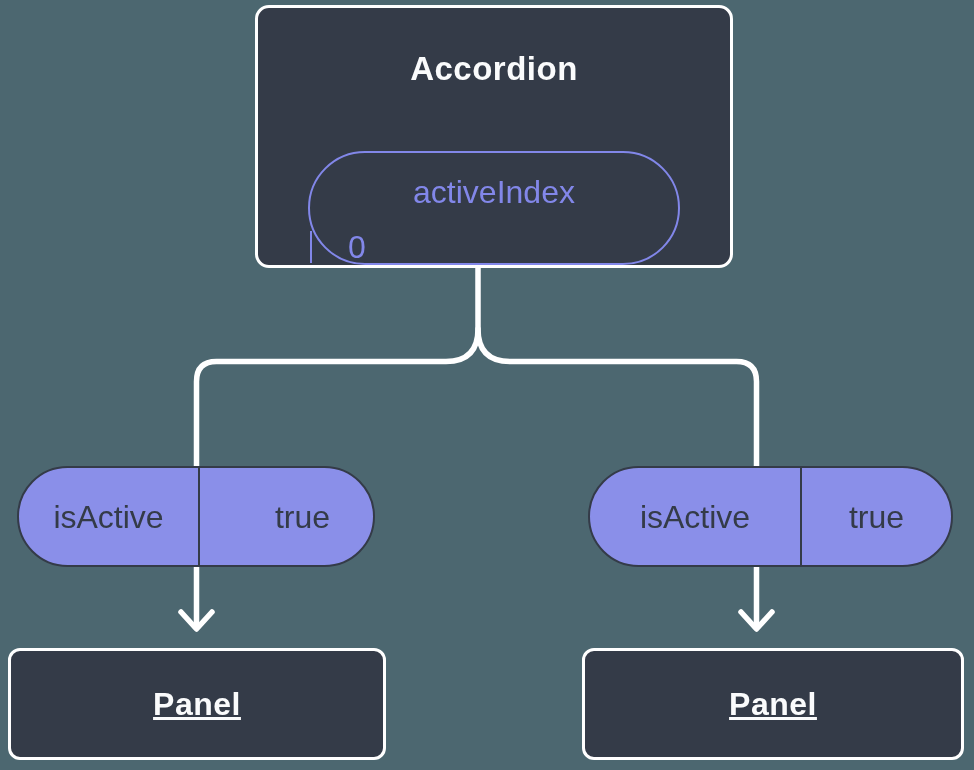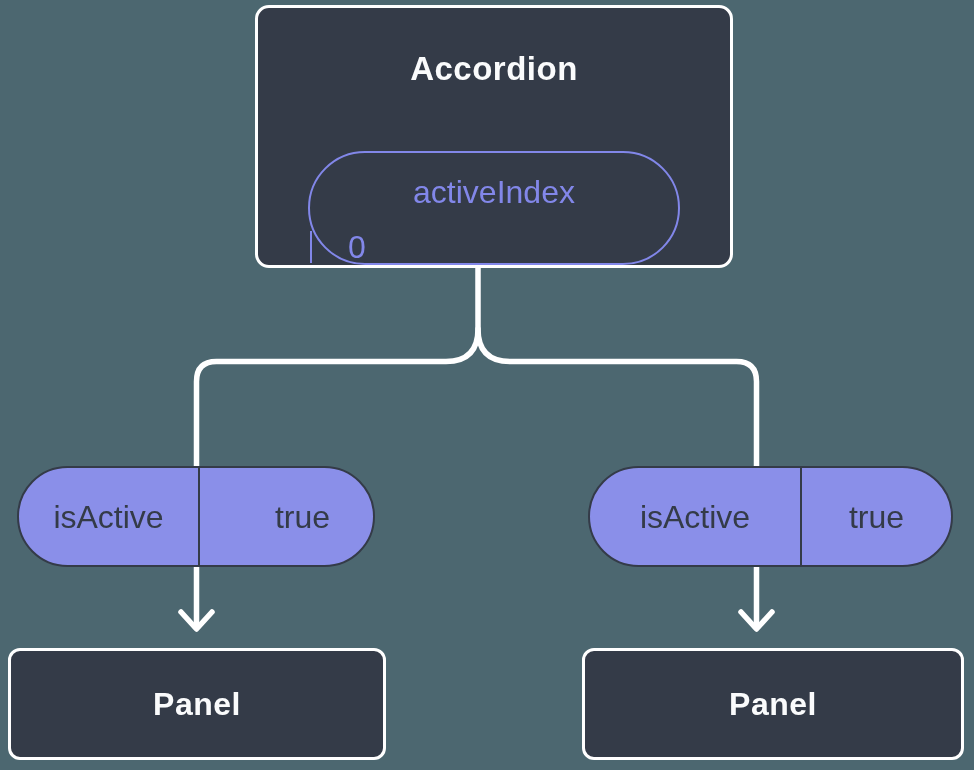--- a/index.html
+++ b/index.html
@@ -118,20 +118,21 @@
   }
   .pill-right .value { width: 149px; }
   .panel-node {
     border-radius: 12px;
     display: flex;
     align-items: center;
     justify-content: center;
     font-size: 32px;
     font-weight: 600;
     letter-spacing: 0.5px;
+    text-decoration: underline;
   }
   .panel-left {
     left: 8px;
     top: 648px;
     width: 378px;
     height: 112px;
   }
   .panel-right {
     left: 582px;
     top: 648px;

